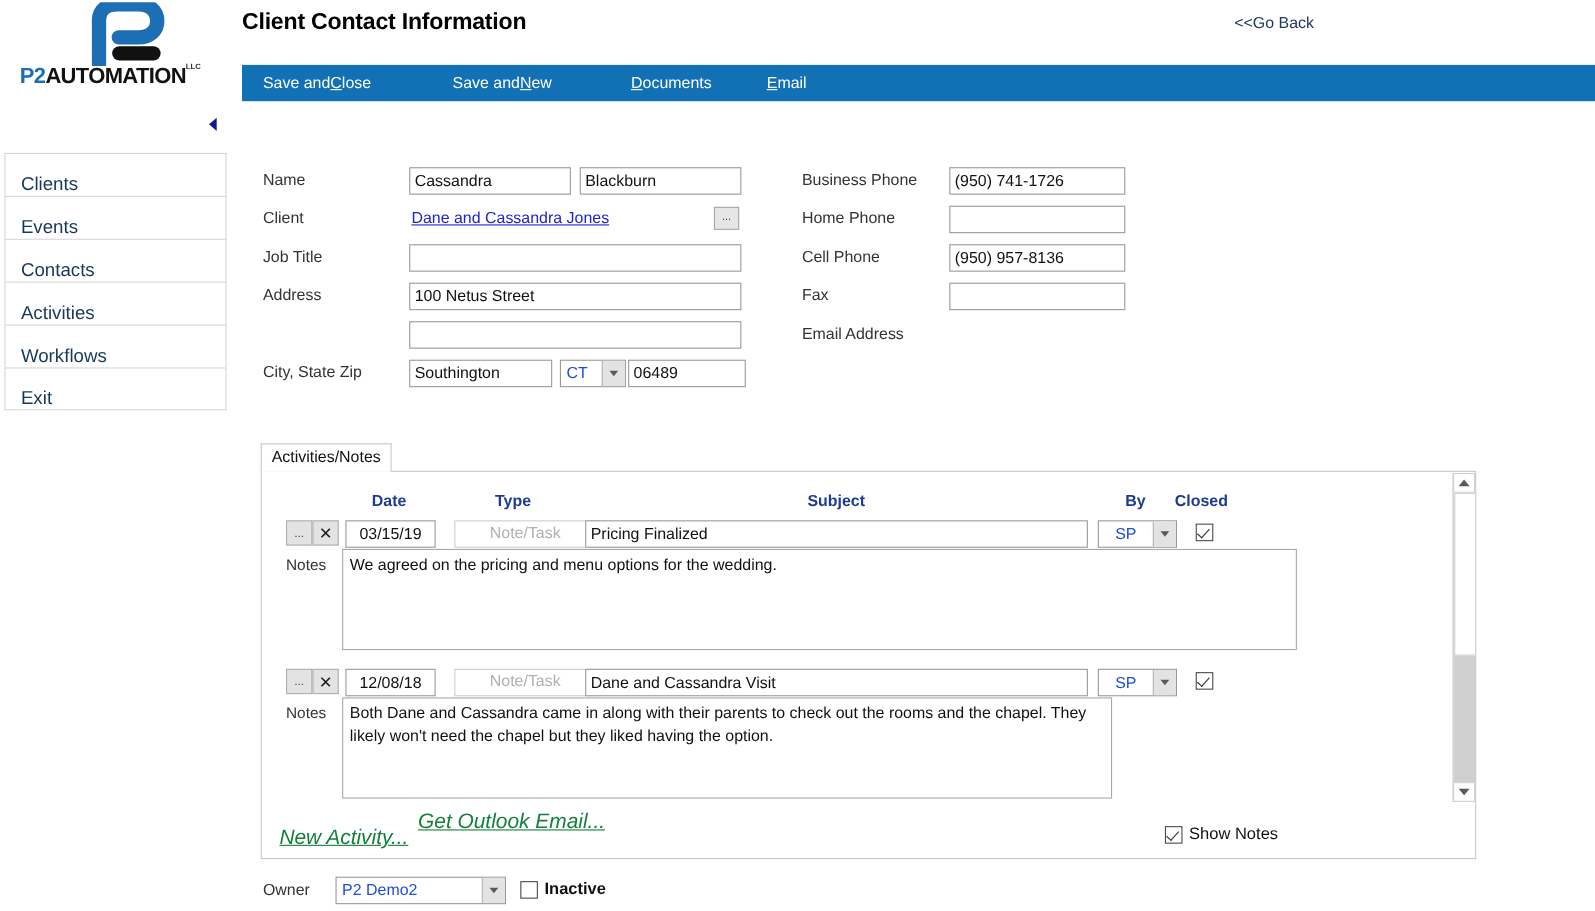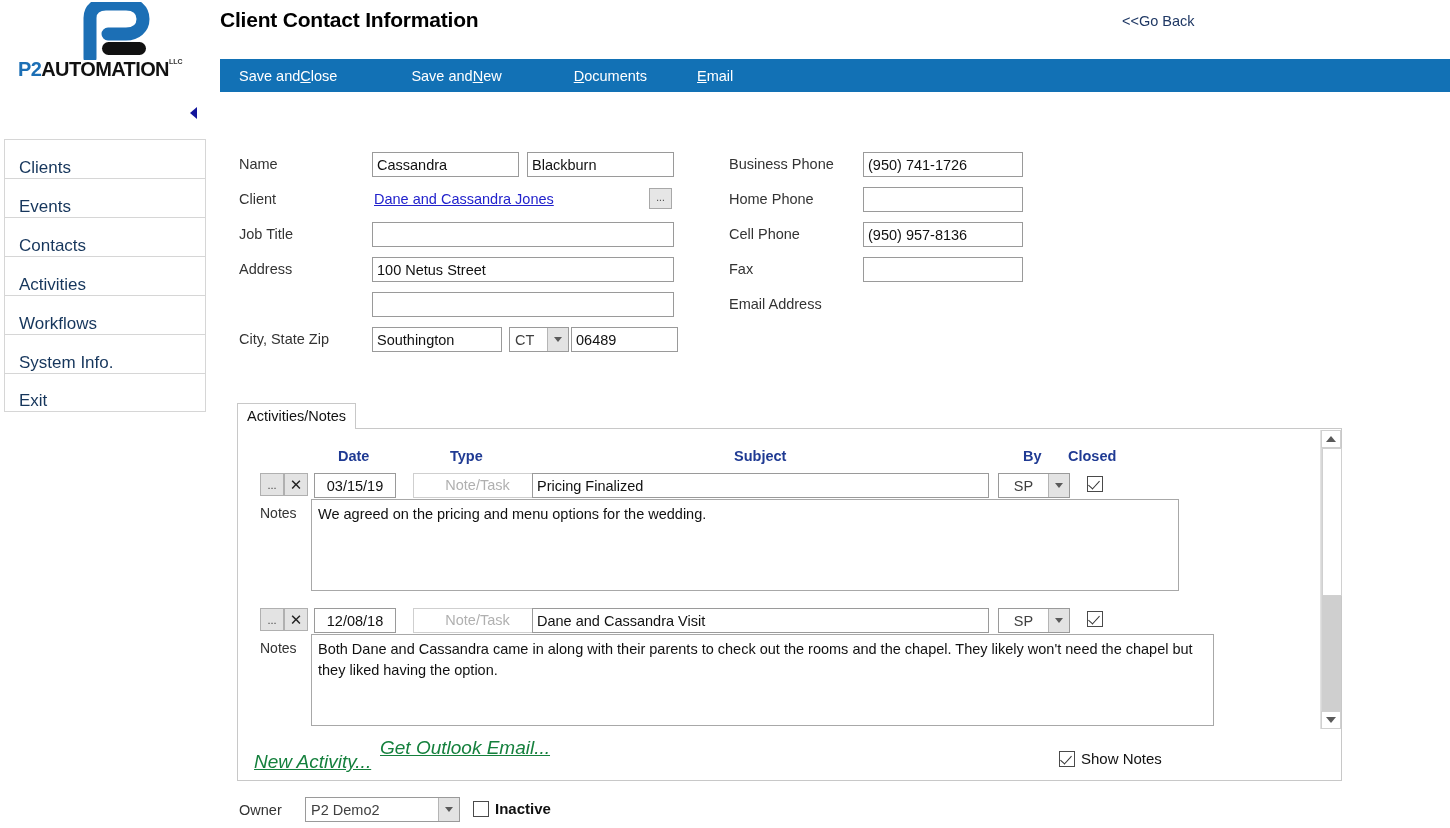--- a/index.html
+++ b/index.html
@@ -112,21 +112,21 @@
     font-size: 14.5px; color: #2222cc; text-decoration: underline;
     cursor: pointer;
   }
 
   
   .combo {
     position: absolute; background: #fff; border: 1px solid #9a9a9a;
     height: 25px; display: flex; align-items: center; cursor: pointer;
   }
   .combo .val {
-    flex: 1; font-size: 14.5px; color: #404040; padding-left: 5px;
+    flex: 1; font-size: 14.5px; color: #1d4ed8; padding-left: 5px;
     white-space: nowrap; overflow: hidden;
   }
   .combo .arrowbtn {
     width: 21px; height: 23px; background: #e3e3e3;
     border-left: 1px solid #b5b5b5;
     display: flex; align-items: center; justify-content: center;
   }
   .chev {
     width: 0; height: 0;
     border-left: 4px solid transparent;
@@ -254,23 +254,20 @@
           <span>Events</span>
         </div>
       <div class="nav-item">
           <span>Contacts</span>
         </div>
       <div class="nav-item">
           <span>Activities</span>
         </div>
       <div class="nav-item">
           <span>Workflows</span>
-        </div>
-      <div class="nav-item">
-          <span>System Info.</span>
         </div>
       <div class="nav-item">
           <span>Exit</span>
         </div>
     </div>
   </div>
 
   <div class="page-title">Client Contact Information</div>
   <div class="go-back">&lt;&lt;Go Back</div>
 
@@ -375,21 +372,21 @@
     <div class="typebox" style="left:175px; top:179px; width:129px;">Note/Task</div>
     <input class="tbox" style="left: 294px; top: 179px; width: 457px;" value="Dane and Cassandra Visit">
     <div class="combo" style="left:760px; top:179px; width:72px;">
       <div class="val" style="text-align:center; padding-left:0;">SP</div>
       <div class="arrowbtn">
           <i class="chev"></i>
         </div>
     </div>
     <div class="chk checked" style="left:849px; top:182px;"></div>
     <div class="notes-label" style="left:22px; top:211px;">Notes</div>
-    <div class="notesbox" style="left:73px; top:205px; width:903px; height:92px;">Both Dane and Cassandra came in along with their parents to check out the rooms and the chapel.  They likely won't need the chapel but they liked having the option.</div>
+    <div class="notesbox" style="left:73px; top:205px; width:700px; height:92px;">Both Dane and Cassandra came in along with their parents to check out the rooms and the chapel.  They likely won't need the chapel but they liked having the option.</div>
 
     <div class="vscroll">
       <div class="vs-btn vs-up">
           <i class="tri-up"></i>
         </div>
       <div class="vs-track">
         <div class="vs-thumb"></div>
       </div>
       <div class="vs-btn vs-down">
           <i class="tri-down"></i>

